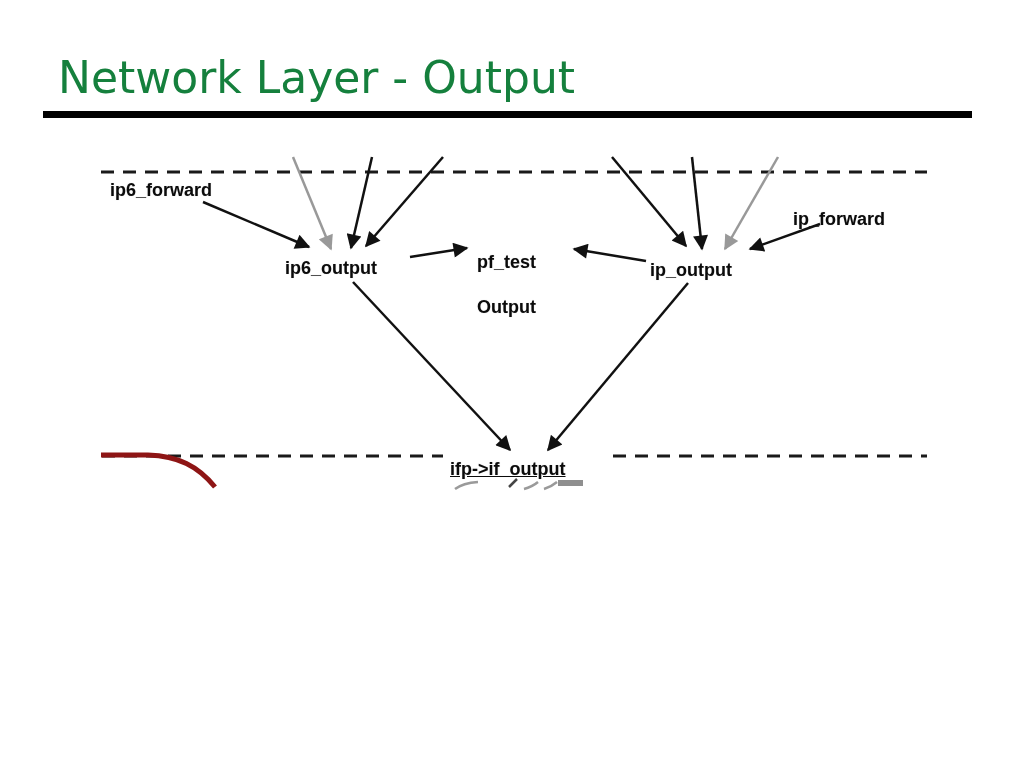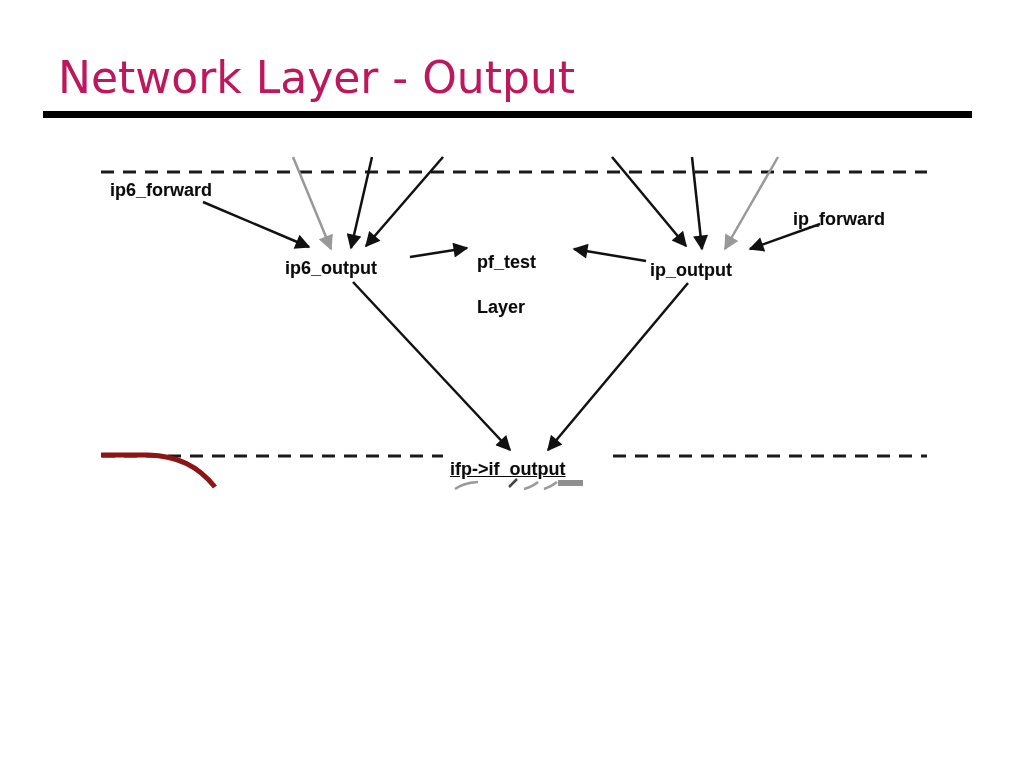--- a/index.html
+++ b/index.html
@@ -3,21 +3,21 @@
 <meta charset="utf-8">
 <style>
   html,body{margin:0;padding:0;background:#ffffff;}
   .slide{
     position:relative;width:1024px;height:768px;background:#ffffff;
     overflow:hidden;font-family:"Liberation Sans",sans-serif;
   }
   .title{
     position:absolute;left:58px;top:52px;
     font-family:"DejaVu Sans",sans-serif;
-    font-size:44px;line-height:52px;font-weight:400;color:#be185d;
+    font-size:44px;line-height:52px;font-weight:400;color:#15803d;
     white-space:nowrap;letter-spacing:0px;
   }
   .title-rule{
     position:absolute;left:43px;top:111px;width:929px;height:7px;background:#000000;
   }
   .diagram{position:absolute;left:0;top:0;width:1024px;height:552px;}
   .diagram svg{position:absolute;left:0;top:0;}
   .node-label{
     position:absolute;font-weight:700;font-size:18px;line-height:20px;
     color:#0b0b0b;white-space:nowrap;
@@ -80,19 +80,19 @@
     <div class="node-label" style="left:110px;top:180px;">ip6_forward</div>
 
     <div class="node-label" style="left:793px;top:209px;">ip_forward</div>
 
     <div class="node-label" style="left:285px;top:258px;">ip6_output</div>
 
     <div class="node-label" style="left:650px;top:260px;">ip_output</div>
 
     <div class="node-label pf-block" style="left:477px;top:230px;">
       <span>pf_test</span>
-      <span>Layer</span>
+      <span>Output</span>
     </div>
 
     <div class="node-label" style="left:450px;top:459px;text-decoration:underline;">ifp-&gt;if_output</div>
 
   </div>
 </div>
 
 </body></html>

